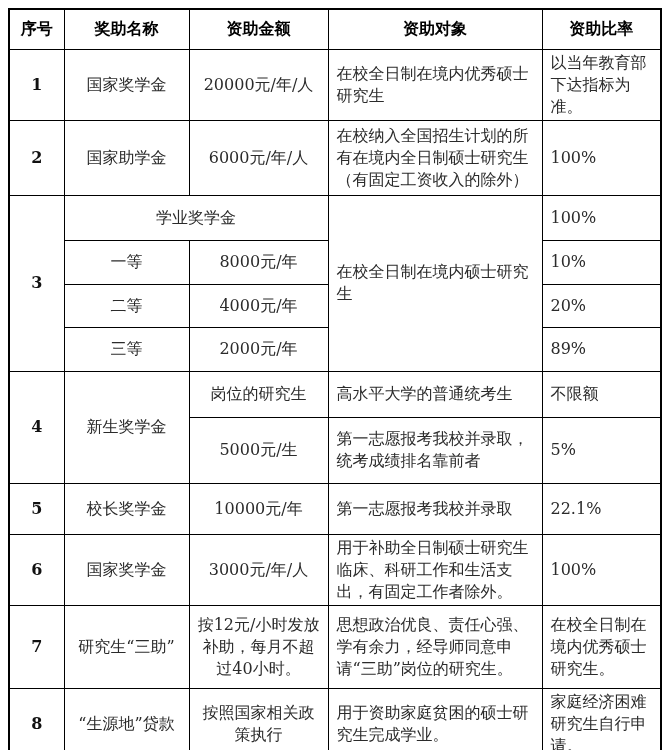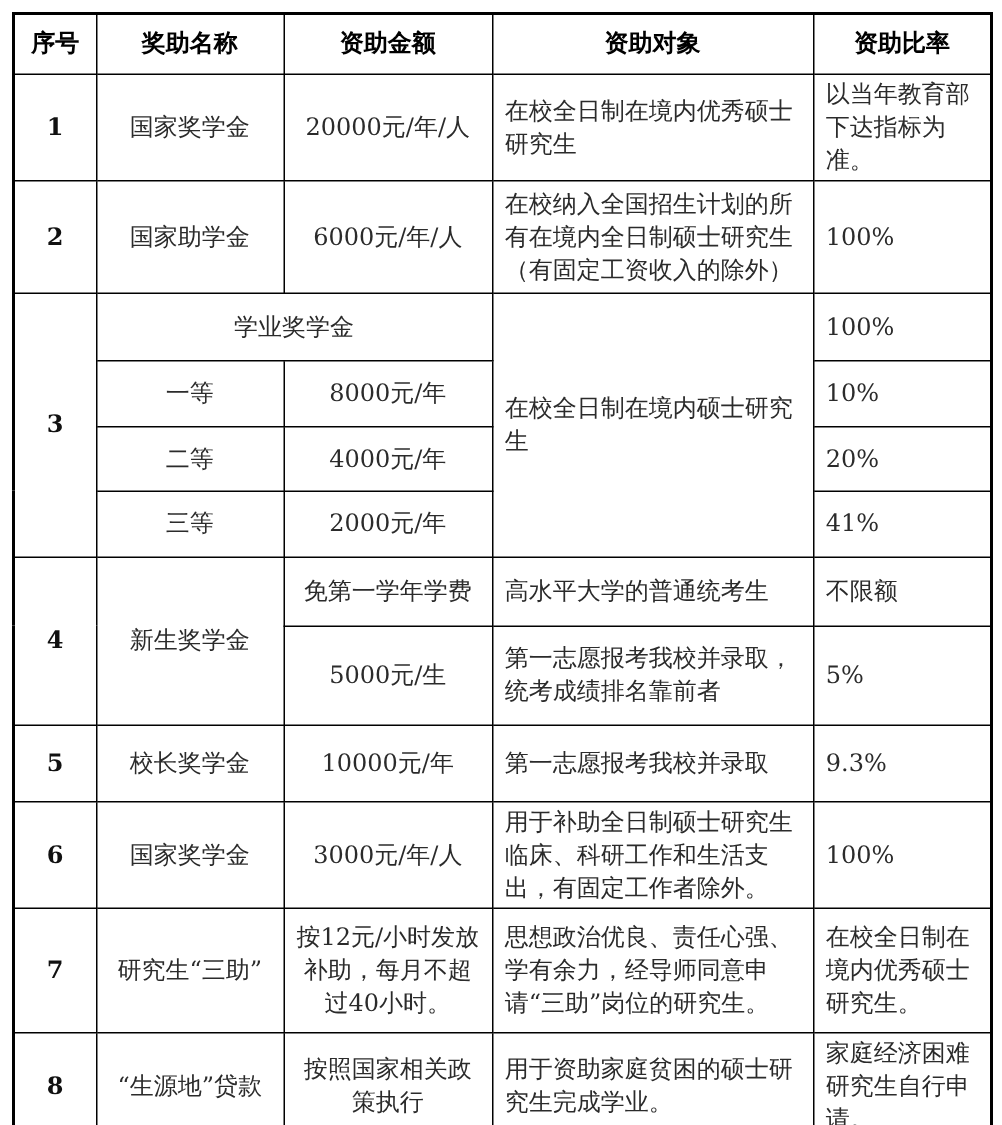--- a/index.html
+++ b/index.html
@@ -97,42 +97,42 @@
       <td class="l">10%</td>
     </tr>
     <tr class="h-r3c">
       <td class="c">二等</td>
       <td class="c">4000元/年</td>
       <td class="l">20%</td>
     </tr>
     <tr class="h-r3d">
       <td class="c">三等</td>
       <td class="c">2000元/年</td>
-      <td class="l">41%</td>
+      <td class="l">89%</td>
     </tr>
 
     <tr class="h-r4a">
       <td class="no" rowspan="2">4</td>
       <td class="c" rowspan="2">新生奖学金</td>
-      <td class="c">免第一学年学费</td>
+      <td class="c">岗位的研究生</td>
       <td class="l">高水平大学的普通统考生</td>
       <td class="l">不限额</td>
     </tr>
     <tr class="h-r4b">
       <td class="c">5000元/生</td>
       <td class="l">第一志愿报考我校并录取，统考成绩排名靠前者</td>
       <td class="l">5%</td>
     </tr>
 
     <tr class="h-r5">
       <td class="no">5</td>
       <td class="c">校长奖学金</td>
       <td class="c">10000元/年</td>
       <td class="l">第一志愿报考我校并录取</td>
-      <td class="l">9.3%</td>
+      <td class="l">22.1%</td>
     </tr>
 
     <tr class="h-r6">
       <td class="no">6</td>
       <td class="c">国家奖学金</td>
       <td class="c">3000元/年/人</td>
       <td class="l">用于补助全日制硕士研究生临床、科研工作和生活支出，有固定工作者除外。</td>
       <td class="l">100%</td>
     </tr>
 

